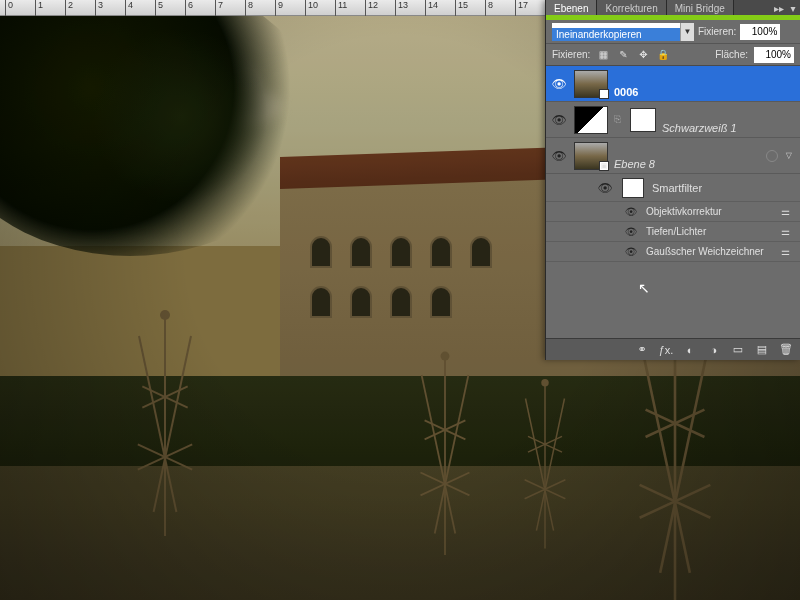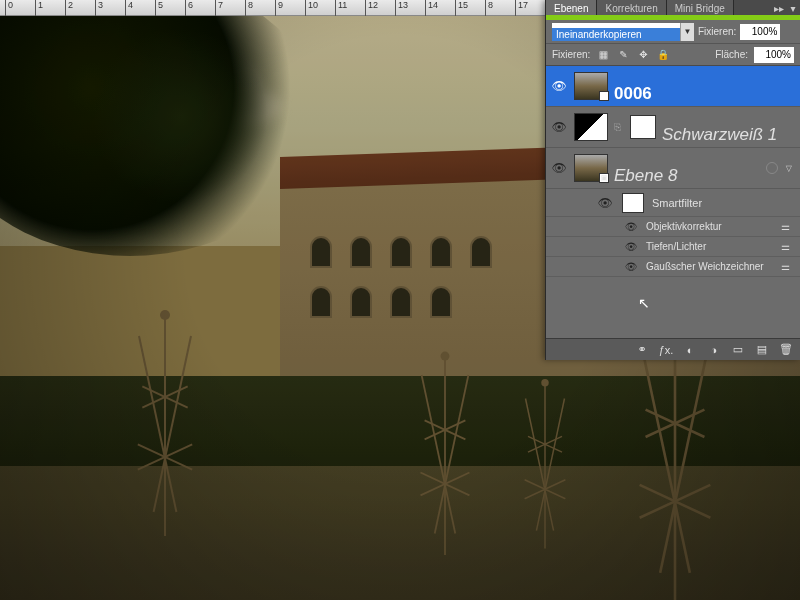--- a/index.html
+++ b/index.html
@@ -54,21 +54,21 @@
 .layer { display: flex; align-items: center; min-height: 36px; border-bottom: 1px solid #5a5a5a; padding: 2px 4px; gap: 6px; cursor: pointer; }
 .layer.selected { background: #2a6fd9; color: #fff; }
 .eye { width: 18px; display: flex; justify-content: center; cursor: pointer; color: #222; font-size: 12px; }
 .layer.selected .eye { color: #fff; }
 .thumb { width: 34px; height: 28px; background: #fff; border: 1px solid #333; position: relative; }
 .thumb.img { background: linear-gradient(180deg,#aaa 0%,#786848 50%,#3a3520 100%); }
 .thumb .corner { position: absolute; bottom: -2px; right: -2px; width: 10px; height: 10px; background: #fff; border: 1px solid #333; font-size: 7px; text-align: center; }
 .thumb.adj { background: linear-gradient(135deg,#000 0%,#000 49%,#fff 50%,#fff 100%); }
 .link-ic { width: 10px; font-size: 9px; color: #aaa; }
 .mask-thumb { width: 26px; height: 24px; background: #fff; border: 1px solid #333; }
-.layer-name { font-size: 17px; font-weight: bold; margin-top: 16px; }
+.layer-name { font-size: 11px; font-weight: bold; margin-top: 16px; }
 .layer.selected .layer-name { color: #fff; }
 .layer .name-normal { font-weight: normal; font-style: italic; }
 .layer .spacer { flex: 1; }
 .layer .reveal { width: 12px; height: 12px; border: 1px solid #888; border-radius: 50%; margin-right: 2px; }
 .layer .dropdown-ic { font-size: 8px; color: #ccc; margin-right: 4px; }
 
 .sub-layer { display: flex; align-items: center; height: 28px; padding: 2px 4px 2px 50px; gap: 8px; border-bottom: 1px solid #5e5e5e; }
 .sub-layer .mask-thumb { width: 22px; height: 20px; }
 .filter-row { display: flex; align-items: center; height: 20px; padding: 2px 4px 2px 78px; gap: 8px; border-bottom: 1px solid #5e5e5e; font-size: 10px; }
 .filter-row .eye { width: 14px; font-size: 10px; }

